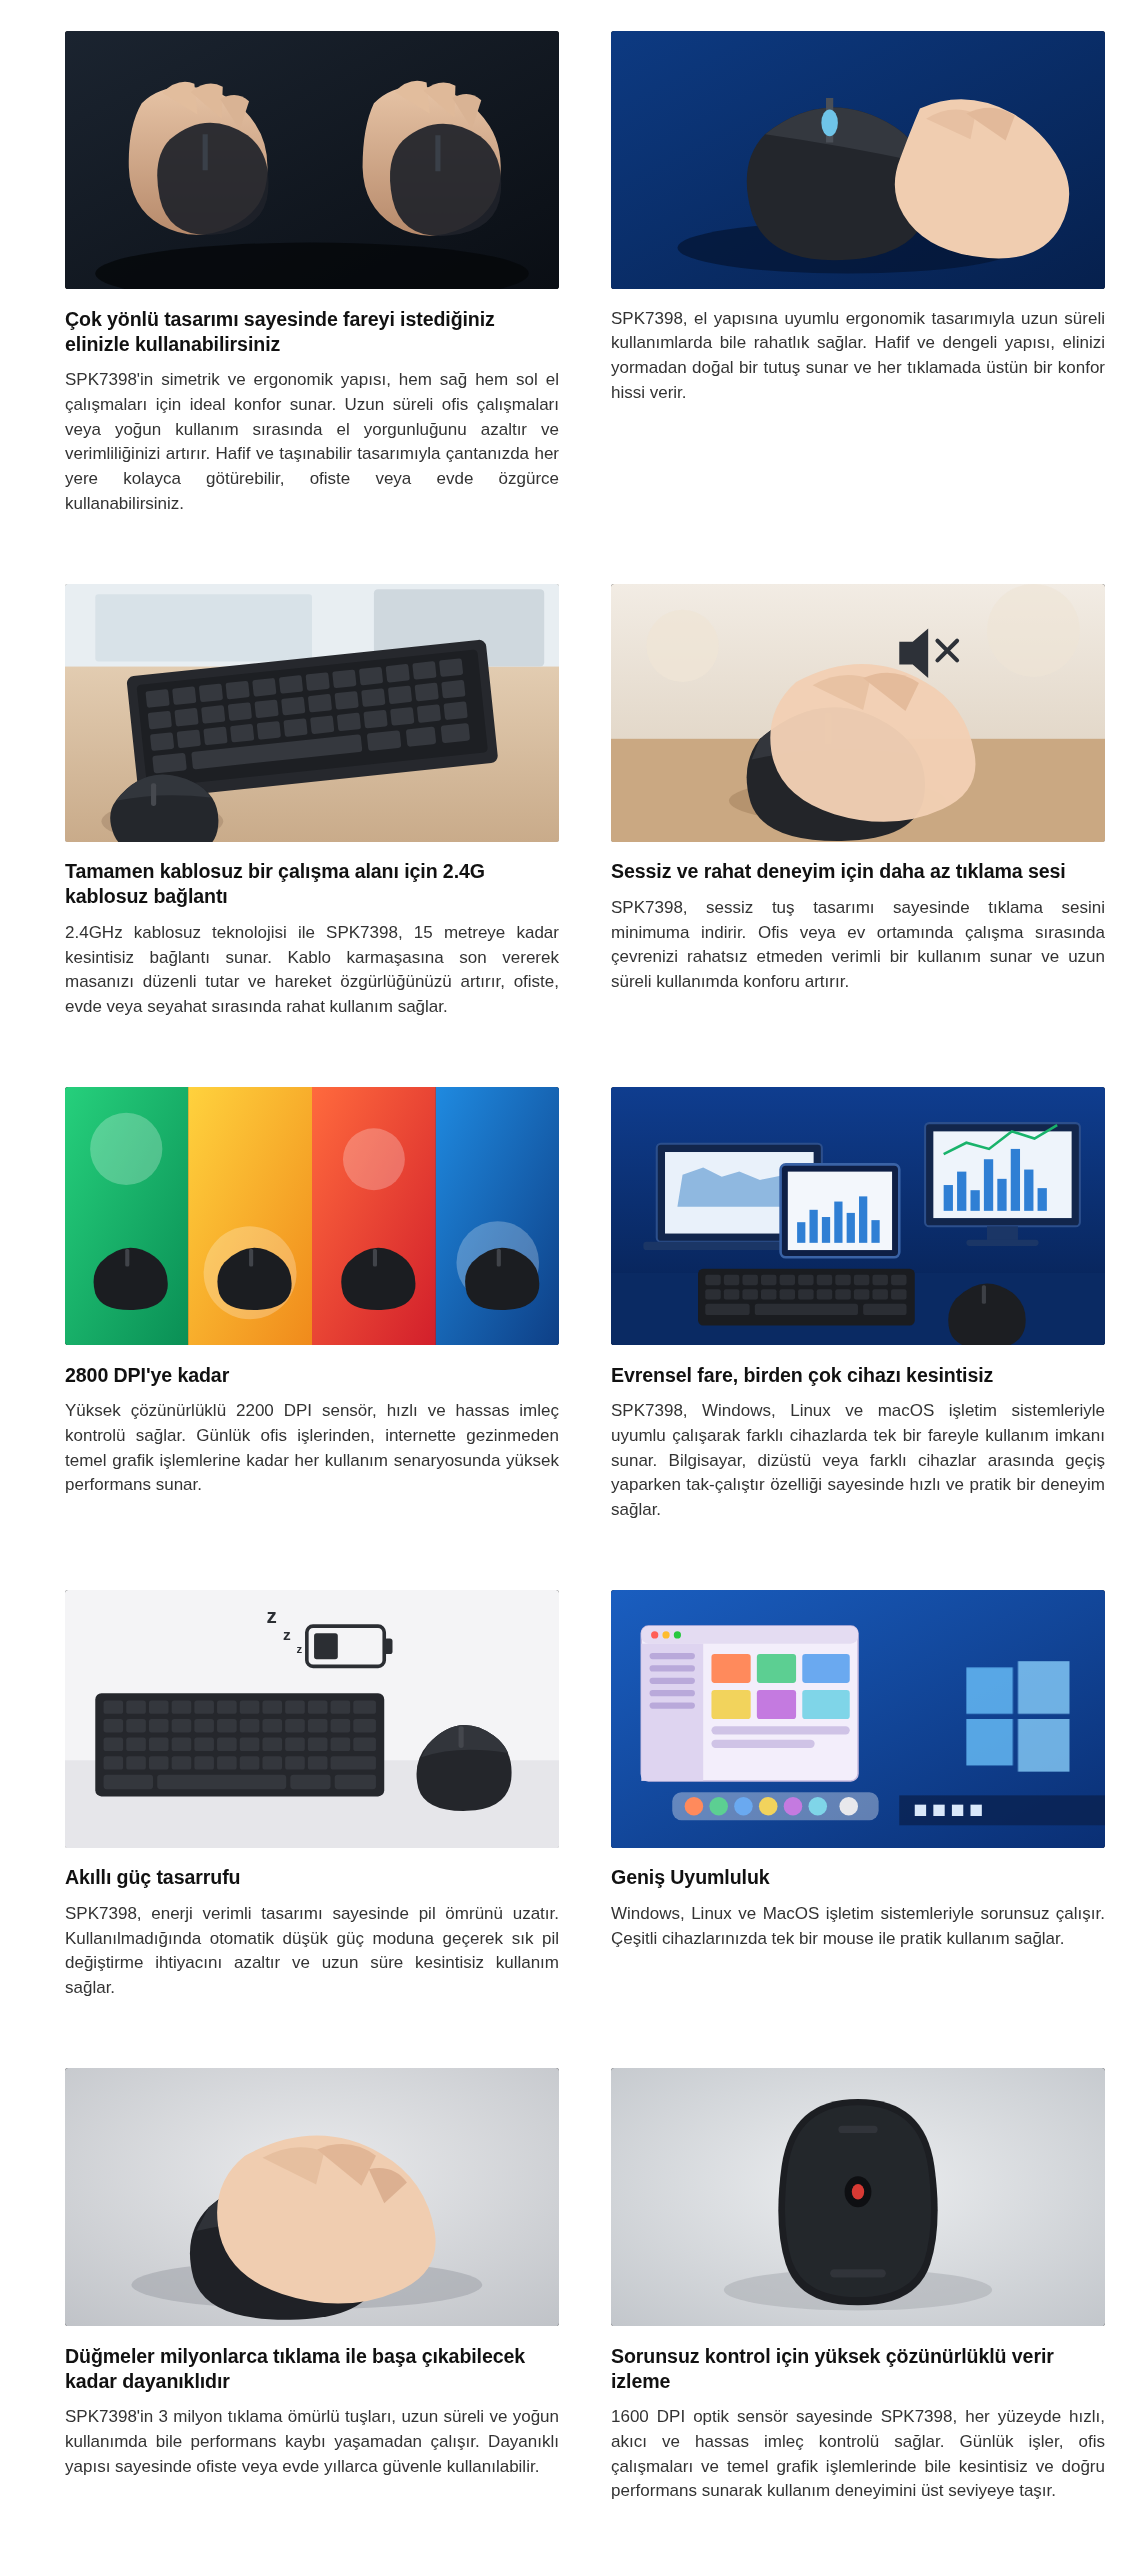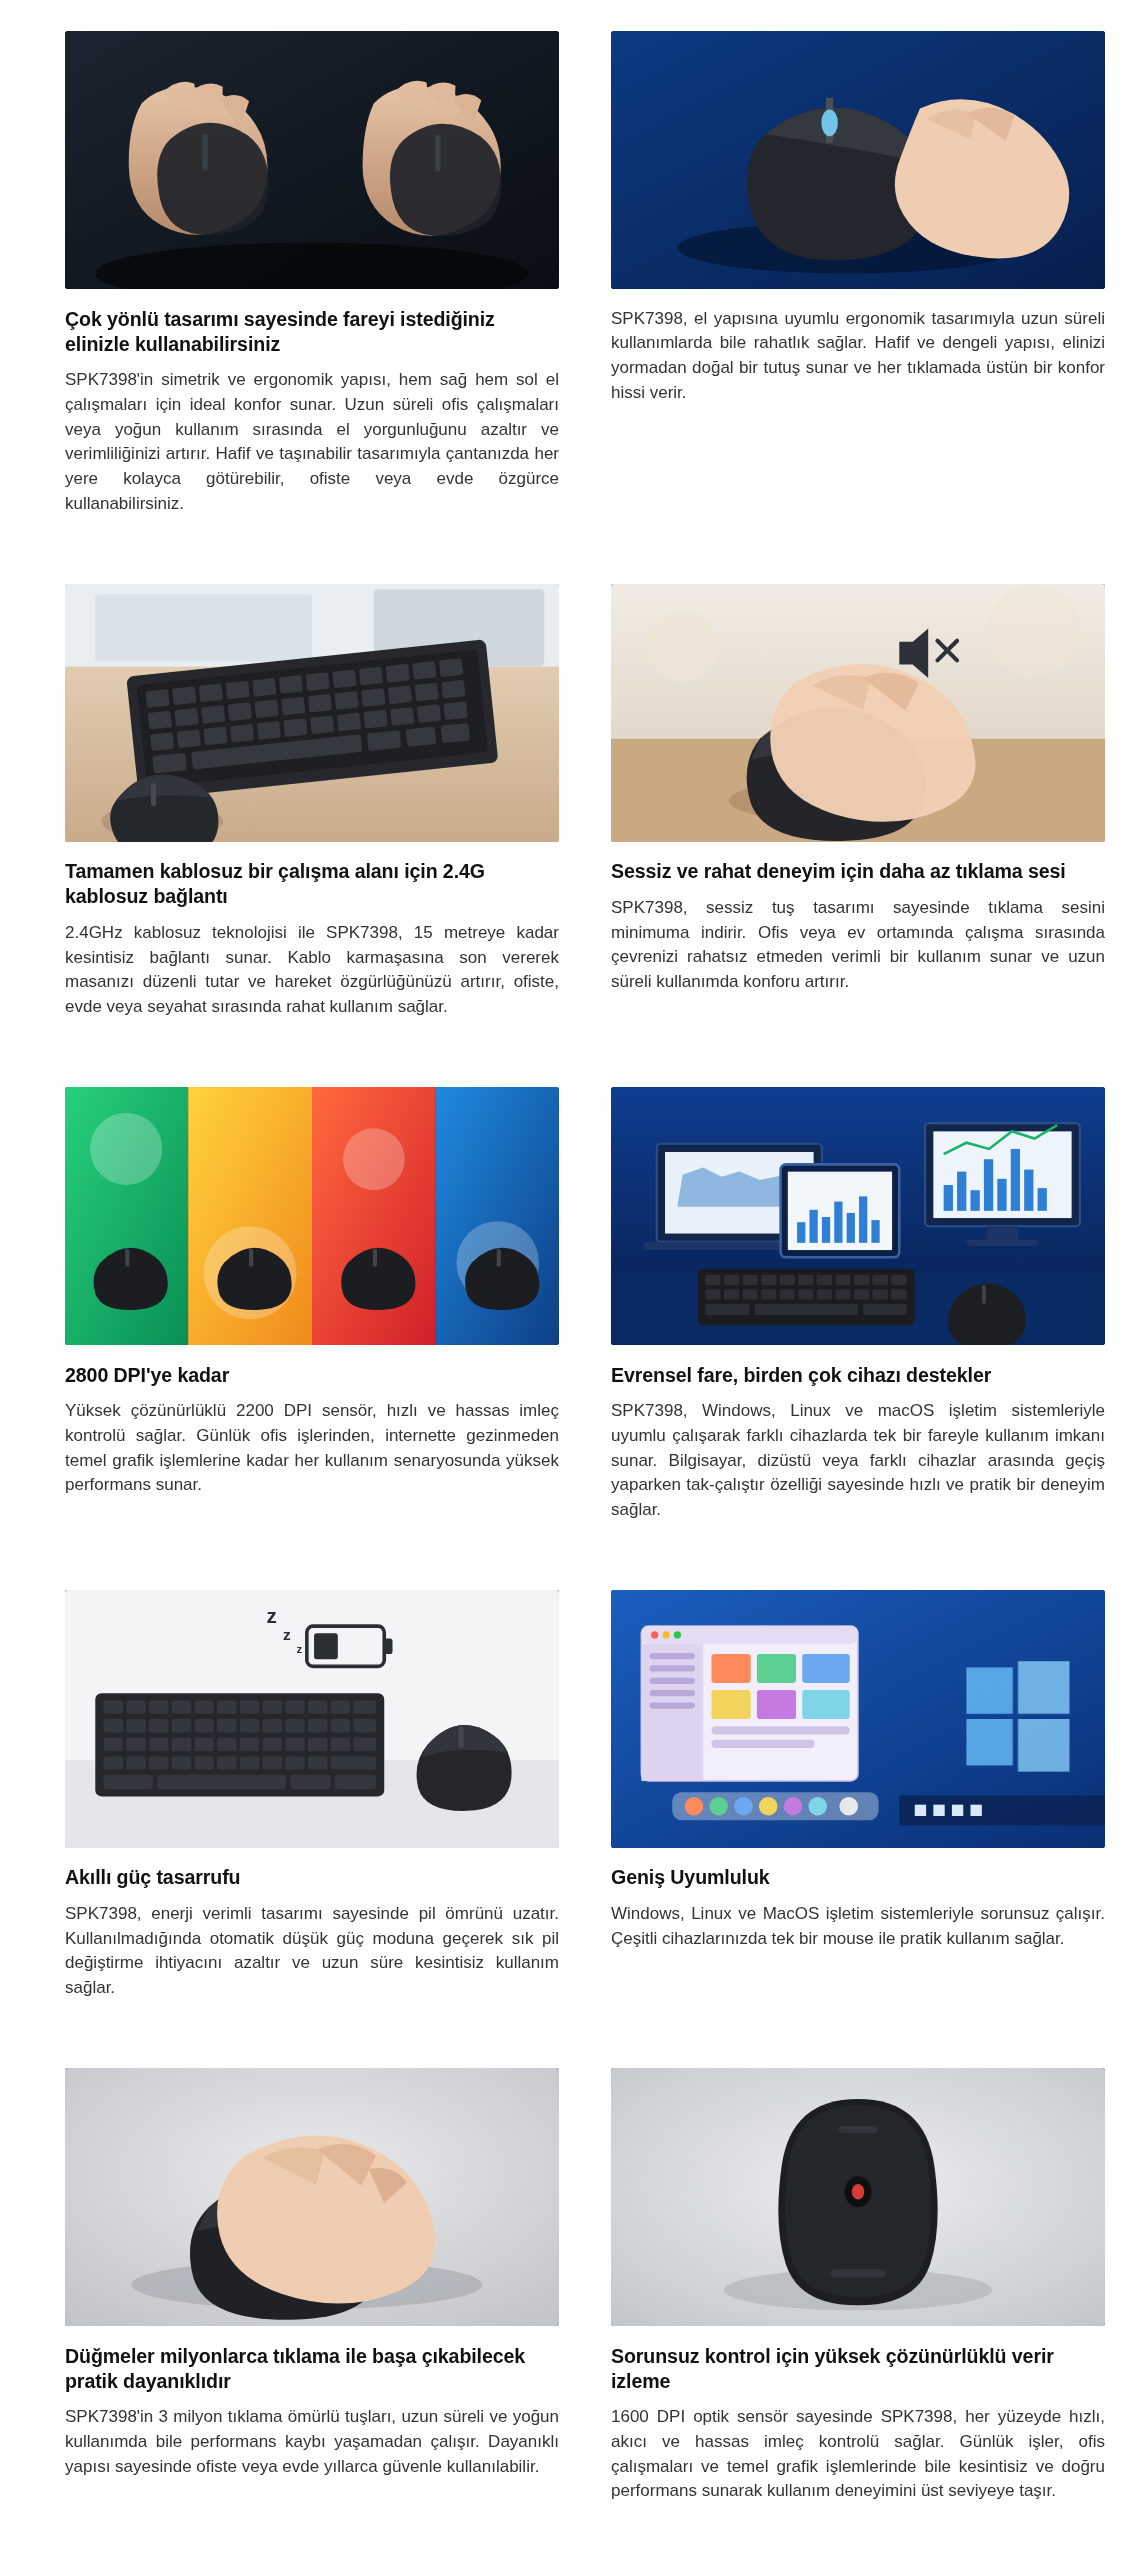--- a/index.html
+++ b/index.html
@@ -382,21 +382,21 @@
               <rect x="320" y="68" width="84" height="22" rx="5"></rect>
             </g>
           </g>
 
           <g transform="translate(660,370)">
             <path d="M10 40 q52 -52 108 -12 q32 24 26 66 q-8 42 -70 44 q-64 2 -76 -34 q-10 -38 12 -64z" fill="#1c1e22"></path>
             <rect x="60" y="14" width="8" height="36" rx="3" fill="#3d4046"></rect>
           </g>
         </svg>
       </div>
-      <h3>Evrensel fare, birden çok cihazı destekler</h3>
+      <h3>Evrensel fare, birden çok cihazı kesintisiz</h3>
       <p>SPK7398, Windows, Linux ve macOS işletim sistemleriyle uyumlu çalışarak farklı cihazlarda tek bir fareyle kullanım imkanı sunar. Bilgisayar, dizüstü veya farklı cihazlar arasında geçiş yaparken tak-çalıştır özelliği sayesinde hızlı ve pratik bir deneyim sağlar.</p>
     </div>
 
     <div class="cell">
       <div class="media">
         <svg viewBox="0 0 960 500" preserveAspectRatio="xMidYMid slice">
           <rect width="960" height="500" fill="#f4f4f6"></rect>
           <rect y="330" width="960" height="170" fill="#e6e6ea"></rect>
 
           <g transform="translate(470,70)">
@@ -568,21 +568,21 @@
           </g>
 
           <g transform="translate(280,100)">
             <path d="M70 70 q140 -76 264 -4 q88 50 104 152 q12 78 -70 114 q-106 46 -226 6 q-112 -38 -124 -132 q-12 -84 52 -136z" fill="#f0cdb0"></path>
             <path d="M104 74 q60 -34 120 -12 l-16 64 z" fill="#e6bf9f"></path>
             <path d="M210 58 q62 -26 114 12 l-28 58 z" fill="#e1b696"></path>
             <path d="M310 96 q48 -10 74 26 l-44 40 z" fill="#dcb091"></path>
           </g>
         </svg>
       </div>
-      <h3>Düğmeler milyonlarca tıklama ile başa çıkabilecek pratik dayanıklıdır</h3>
+      <h3>Düğmeler milyonlarca tıklama ile başa çıkabilecek kadar dayanıklıdır</h3>
       <p>SPK7398'in 3 milyon tıklama ömürlü tuşları, uzun süreli ve yoğun kullanımda bile performans kaybı yaşamadan çalışır. Dayanıklı yapısı sayesinde ofiste veya evde yıllarca güvenle kullanılabilir.</p>
     </div>
 
     <div class="cell">
       <div class="media">
         <svg viewBox="0 0 960 500" preserveAspectRatio="xMidYMid slice">
           <defs>
             <radialGradient id="g10" cx="0.5" cy="0.45" r="0.75">
               <stop offset="0" stop-color="#eceef0"></stop>
                 <stop offset="1" stop-color="#c2c6cb"></stop>

